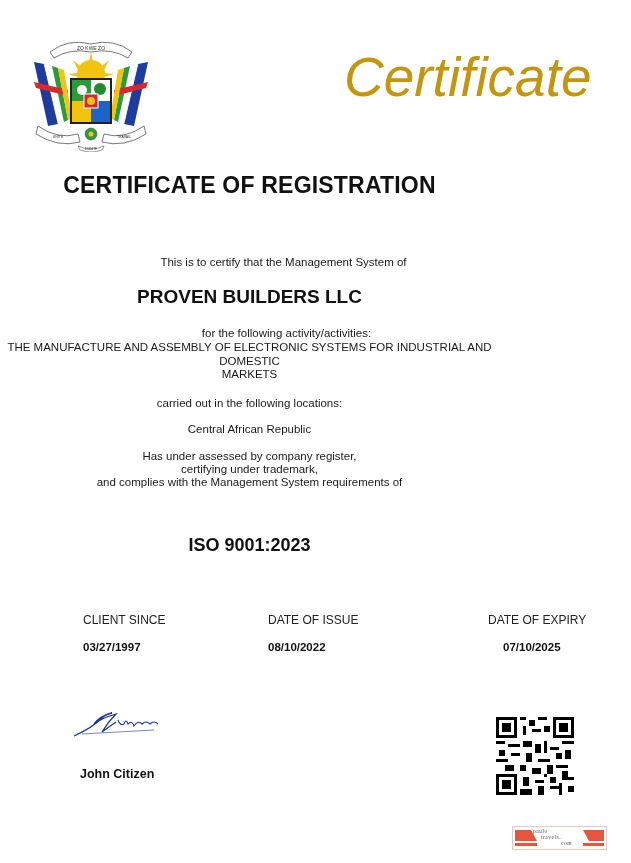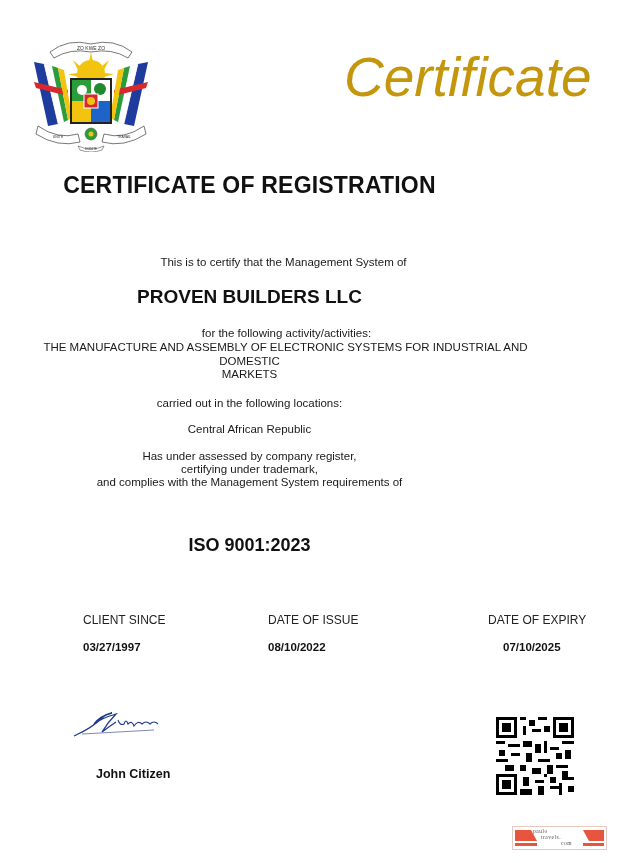--- a/index.html
+++ b/index.html
@@ -7,21 +7,21 @@
   .abs { position:absolute; }
   .center { left:0; width:499px; text-align:center; }
   .emblem { left:28px; top:34px; width:126px; height:118px; }
   .cert-script { left:344px; top:50px; font-family:Liberation Sans, sans-serif; font-style:italic; font-size:55px; color:#c4960c; letter-spacing:0px; line-height:1; }
   .title { top:172px; font-weight:bold; font-size:23px; letter-spacing:0.2px; }
   .small { font-size:11.5px; line-height:13px; color:#1a1a1a; }
   .company { top:286px; font-weight:bold; font-size:19px; }
   .iso { top:535px; font-weight:bold; font-size:18px; }
   .lbl { font-size:12px; color:#222;text-align:right; }
   .val { font-size:11.5px; font-weight:bold; color:#111; }
-  .signame { left:96px; top:767px; font-size:12.5px; font-weight:bold; }
+  .signame { left:80px; top:767px; font-size:12.5px; font-weight:bold; }
   .qr { left:496px; top:717px; width:78px; height:78px; }
   .badge { left:512px; top:826px; width:93px; height:22px; border:1px solid #e8c8c0; background:#fff; }
 </style>
 </head>
 <body>
 
 <div class="abs emblem">
   <svg width="126" height="118" viewBox="0 0 126 118">
 
     <path d="M22 18 Q40 4 63 10 Q86 4 104 18 L100 24 Q84 14 63 18 Q42 14 26 24 Z" fill="#fff" stroke="#555" stroke-width="0.8"></path>
@@ -72,21 +72,21 @@
 
 <div class="abs cert-script">Certificate</div>
 
 <div class="abs center title">CERTIFICATE OF REGISTRATION</div>
 
 <div class="abs center small" style="top:256px;margin-left:34px;">This is to certify that the Management System of</div>
 
 <div class="abs center company">PROVEN BUILDERS LLC</div>
 
 <div class="abs center small" style="top:327px;padding-left:37px;">for the following activity/activities:</div>
-<div class="abs center small" style="top:341px;padding-left:36px;">THE MANUFACTURE AND ASSEMBLY OF ELECTRONIC SYSTEMS FOR INDUSTRIAL AND</div>
+<div class="abs center small" style="top:341px;">THE MANUFACTURE AND ASSEMBLY OF ELECTRONIC SYSTEMS FOR INDUSTRIAL AND</div>
 <div class="abs center small" style="top:355px;">DOMESTIC</div>
 <div class="abs center small" style="top:368px;">MARKETS</div>
 
 <div class="abs center small" style="top:397px;">carried out in the following locations:</div>
 <div class="abs center small" style="top:423px;">Central African Republic</div>
 
 <div class="abs center small" style="top:450px;">Has under assessed by company register,</div>
 <div class="abs center small" style="top:463px;">certifying under trademark,</div>
 <div class="abs center small" style="top:476px;">and complies with the Management System requirements of</div>
 

